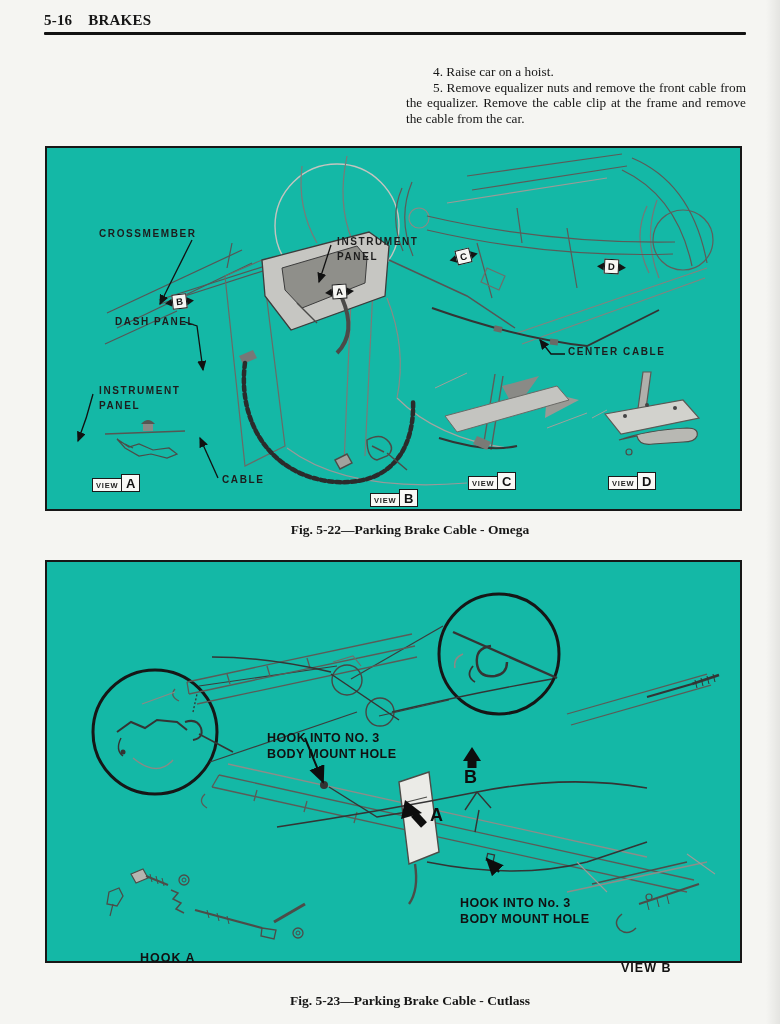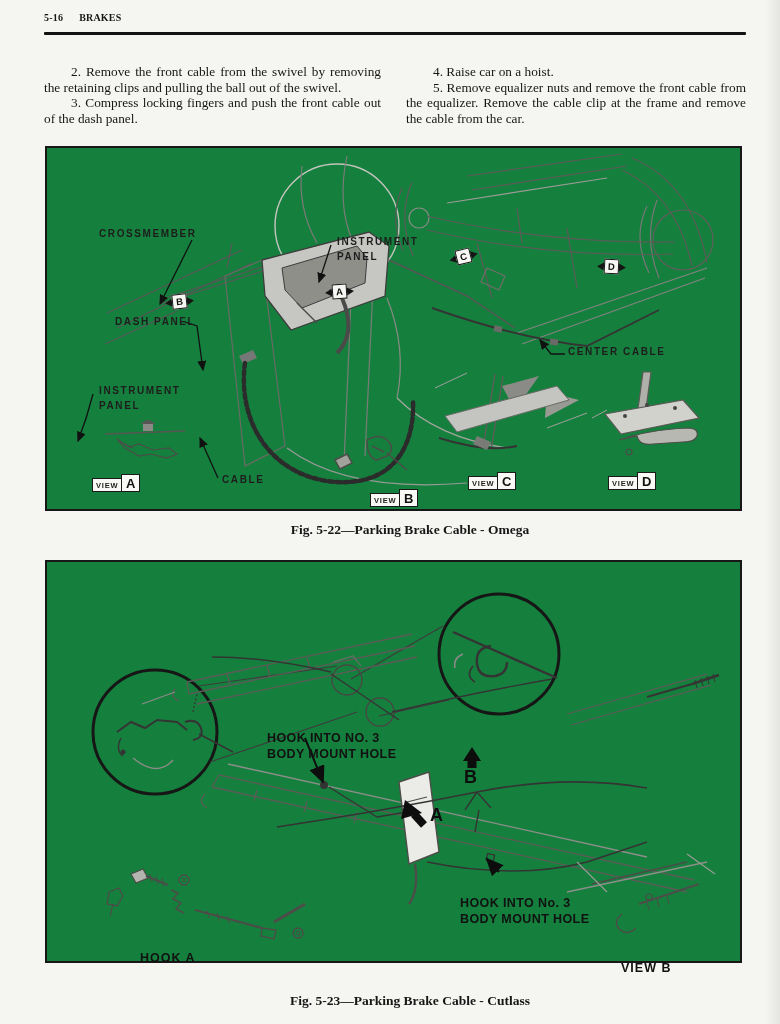--- a/index.html
+++ b/index.html
@@ -5,32 +5,32 @@
   html,body{margin:0;padding:0;background:#e8e8e6;}
   .page{
     position:relative;width:780px;height:1024px;margin:0 auto;
     background:#f5f5f2;overflow:hidden;color:#161616;
     font-family:"Liberation Serif", serif;
   }
   .page::after{content:"";position:absolute;top:0;right:0;width:14px;height:100%;
     background:linear-gradient(to right, rgba(0,0,0,0), rgba(0,0,0,0.07));pointer-events:none;}
 
   
-  .hdr{position:absolute;left:44px;top:12px;font-weight:bold;font-size:10px;letter-spacing:.2px;}
+  .hdr{position:absolute;left:44px;top:12px;font-weight:bold;font-size:15px;letter-spacing:.2px;}
   .hdr .num{margin-right:16px;}
   .hdr-rule{position:absolute;left:44px;top:32px;width:702px;height:3px;background:#121212;border-radius:1px;}
 
   
   .col{position:absolute;top:64px;font-size:13.3px;line-height:15.6px;text-align:justify;}
   .col.left{left:44px;width:337px;}
   .col.right{left:406px;width:340px;}
   .col p{margin:0;text-indent:27px;}
 
   
-  .figure-box{position:absolute;left:45px;width:697px;border:2px solid #171717;background:#15803d;box-sizing:border-box;}
+  .figure-box{position:absolute;left:45px;width:697px;border:2px solid #171717;background:#14b8a6;box-sizing:border-box;}
   #fig1{top:146px;height:365px;}
   #fig2{top:560px;height:403px;}
   .figure-box svg{position:absolute;left:0;top:0;width:100%;height:100%;}
 
   .caption{position:absolute;left:0;width:780px;text-align:center;font-weight:bold;font-size:13.5px;padding-left:20px;}
   #cap1{top:522px;}
   #cap2{top:977px;margin-top:16px;}
 
   
   .flabel{position:absolute;font-family:"Liberation Sans", sans-serif;font-weight:bold;
@@ -57,24 +57,20 @@
 </head>
 <body>
 
 <div class="page">
 
   <div class="hdr">
     <span class="num">5-16</span><span>BRAKES</span>
   </div>
   <div class="hdr-rule"></div>
 
-  <div class="col left">
-    <p>2. Remove the front cable from the swivel by removing the retaining clips and pulling the ball out of the swivel.</p>
-    <p>3. Compress locking fingers and push the front cable out of the dash panel.</p>
-  </div>
   <div class="col right">
     <p>4. Raise car on a hoist.</p>
     <p>5. Remove equalizer nuts and remove the front cable from the equalizer. Remove the cable clip at the frame and remove the cable from the car.</p>
   </div>
 
   <div class="figure-box" id="fig1">
     <svg viewBox="0 0 693 361">
       <defs>
         <marker id="ah1" markerWidth="9" markerHeight="8" refX="7" refY="3.5" orient="auto">
           <path d="M0,0 L8,3.5 L0,7 Z" fill="#111"></path>

